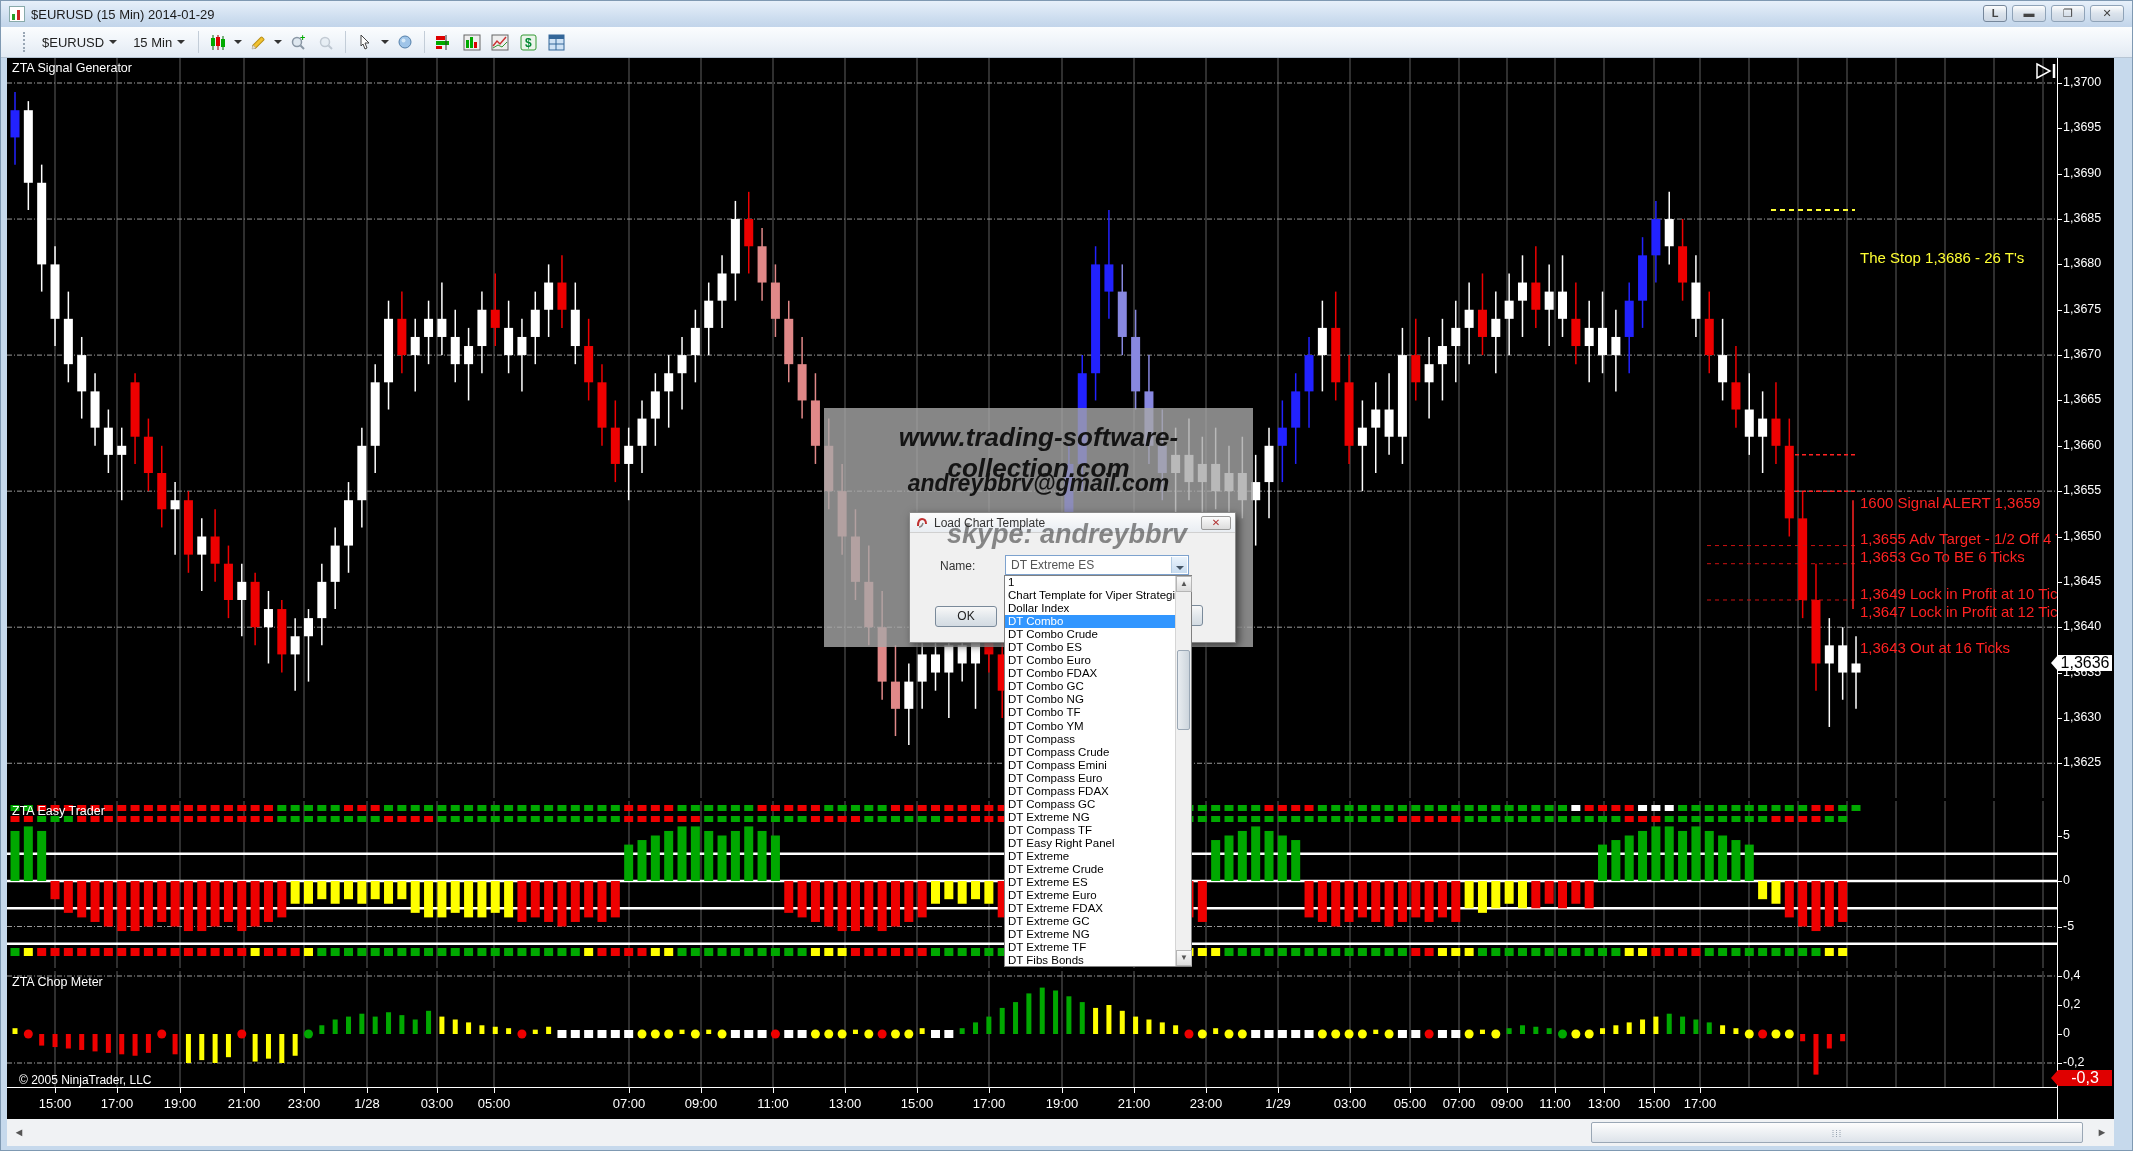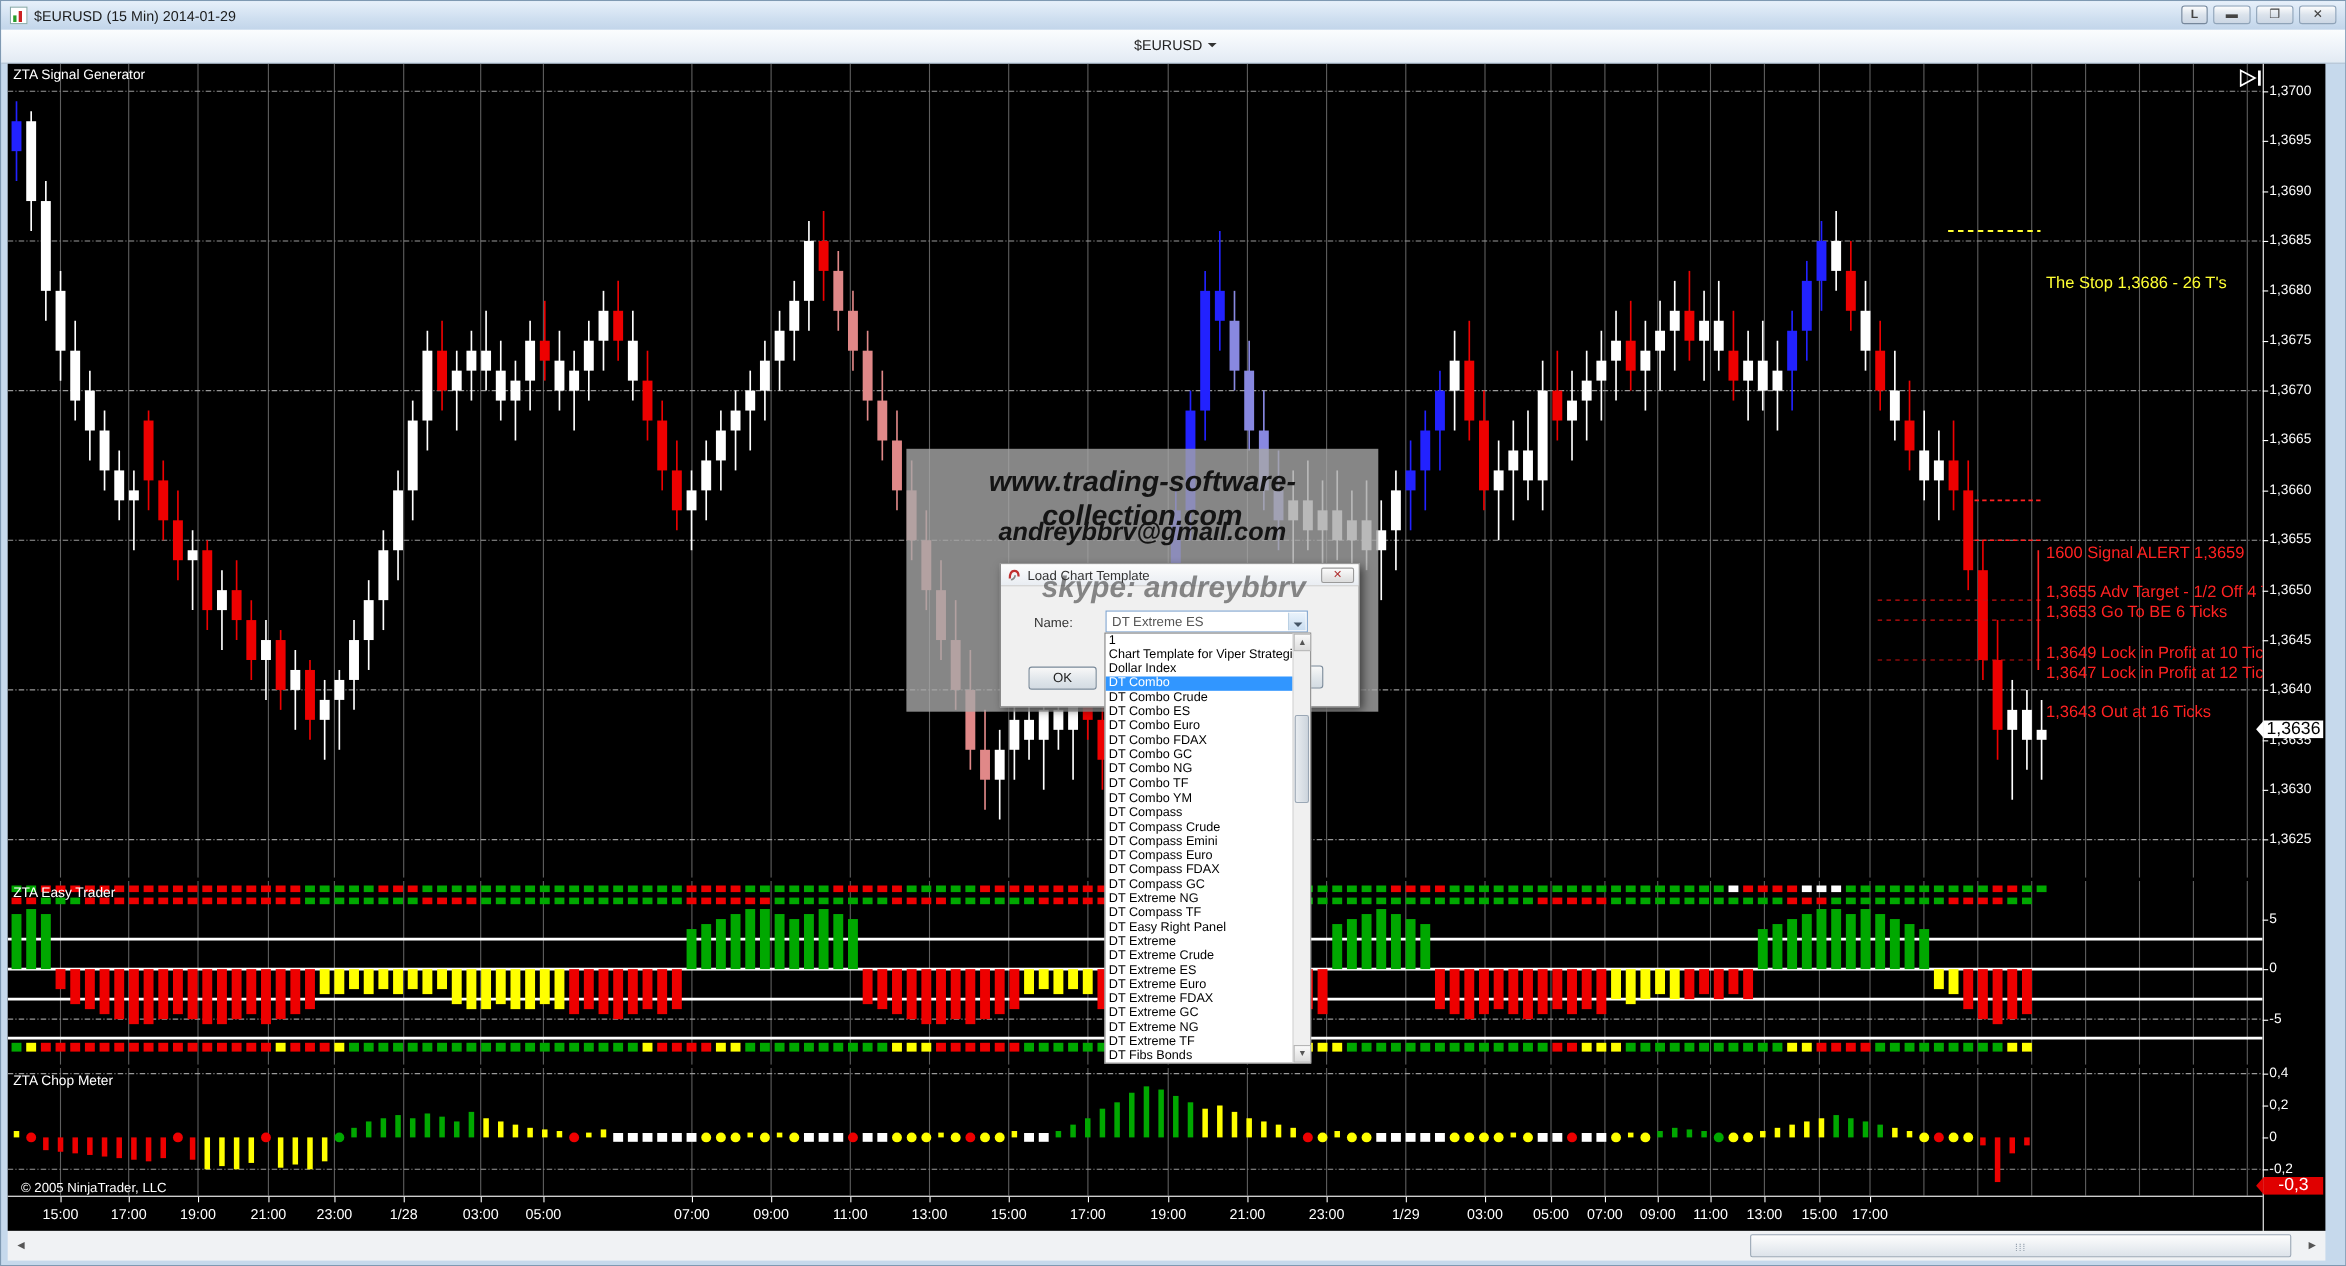--- a/index.html
+++ b/index.html
@@ -15,21 +15,21 @@
   .title-icon:after { content:""; position:absolute; left:7px; top:3px; width:3px; height:10px; background:#cc2222; }
   .title-text { font-size:13px; color:#1b1b1b; }
   .winbtns { position:absolute; right:8px; top:4px; display:flex; gap:5px; }
   .winbtn { width:34px; height:17px; border:1px solid #8fa3b8; border-radius:3px;
     background:linear-gradient(#fdfdfd,#dbe3ec 50%,#ccd7e4); font-size:11px; line-height:15px;
     text-align:center; color:#444; }
   .winbtn.link { width:24px; border:2px solid #7e8f a3; border-color:#76879b; font-weight:bold; }
   
   .toolbar { position:absolute; left:0; top:26px; width:100%; height:31px;
     background:linear-gradient(#fbfdfe,#eef3f9 55%,#e2eaf3); border-bottom:1px solid #b7c5d4;
-    display:flex; align-items:center; gap:4px; padding-left:4px;flex-direction:column; }
+    display:flex; align-items:center; gap:4px; padding-left:20px; }
   .grip { width:7px; height:20px; border-left:2px dotted #9aa7b5; margin:0 2px; }
   .tb-drop { display:flex; align-items:center; gap:5px; font-size:13px; color:#222; padding:2px 6px; border-radius:2px; }
   .caret { width:0; height:0; border-left:4px solid transparent; border-right:4px solid transparent;
     border-top:4px solid #333; display:inline-block; }
   .tb-sep { width:1px; height:22px; background:#c3cdd8; margin:0 3px; }
   .tb-btn { width:24px; height:24px; display:flex; align-items:center; justify-content:center; border-radius:2px; }
   .tb-btn svg { display:block; }
   
   .chart { position:absolute; left:6px; top:57px; width:2107px; height:1061px; background:#000; }
   .chart svg { position:absolute; left:0; }

